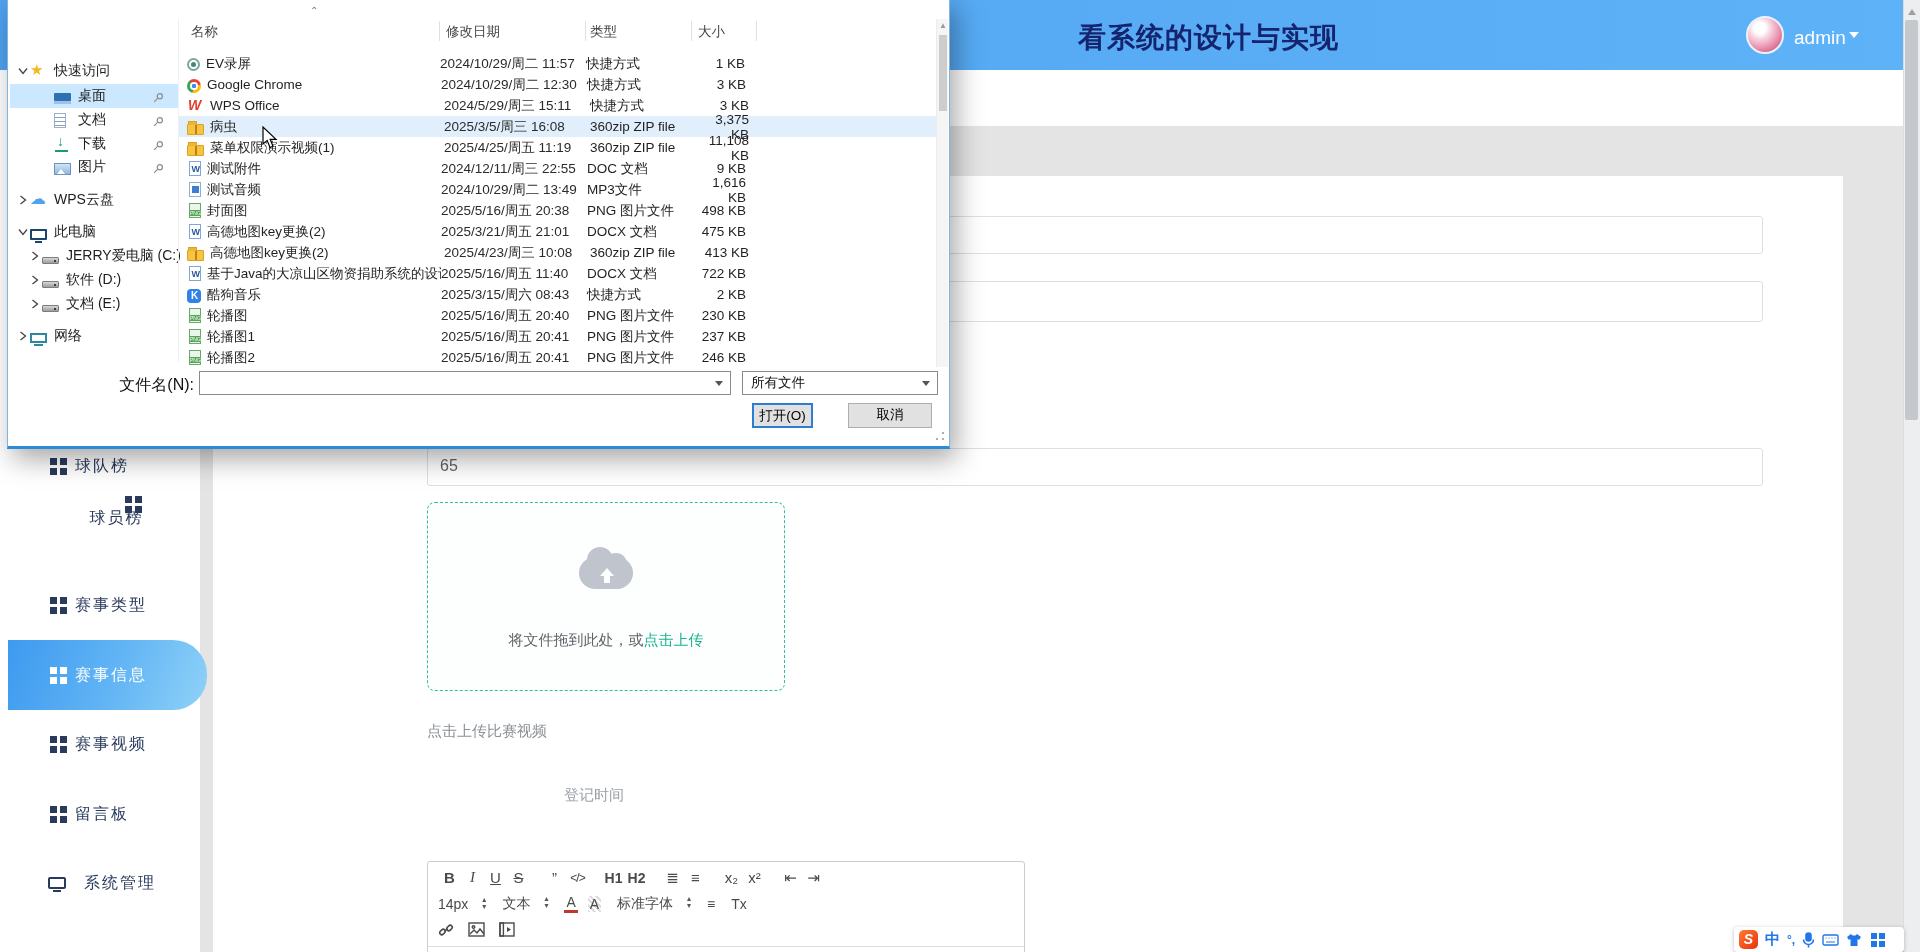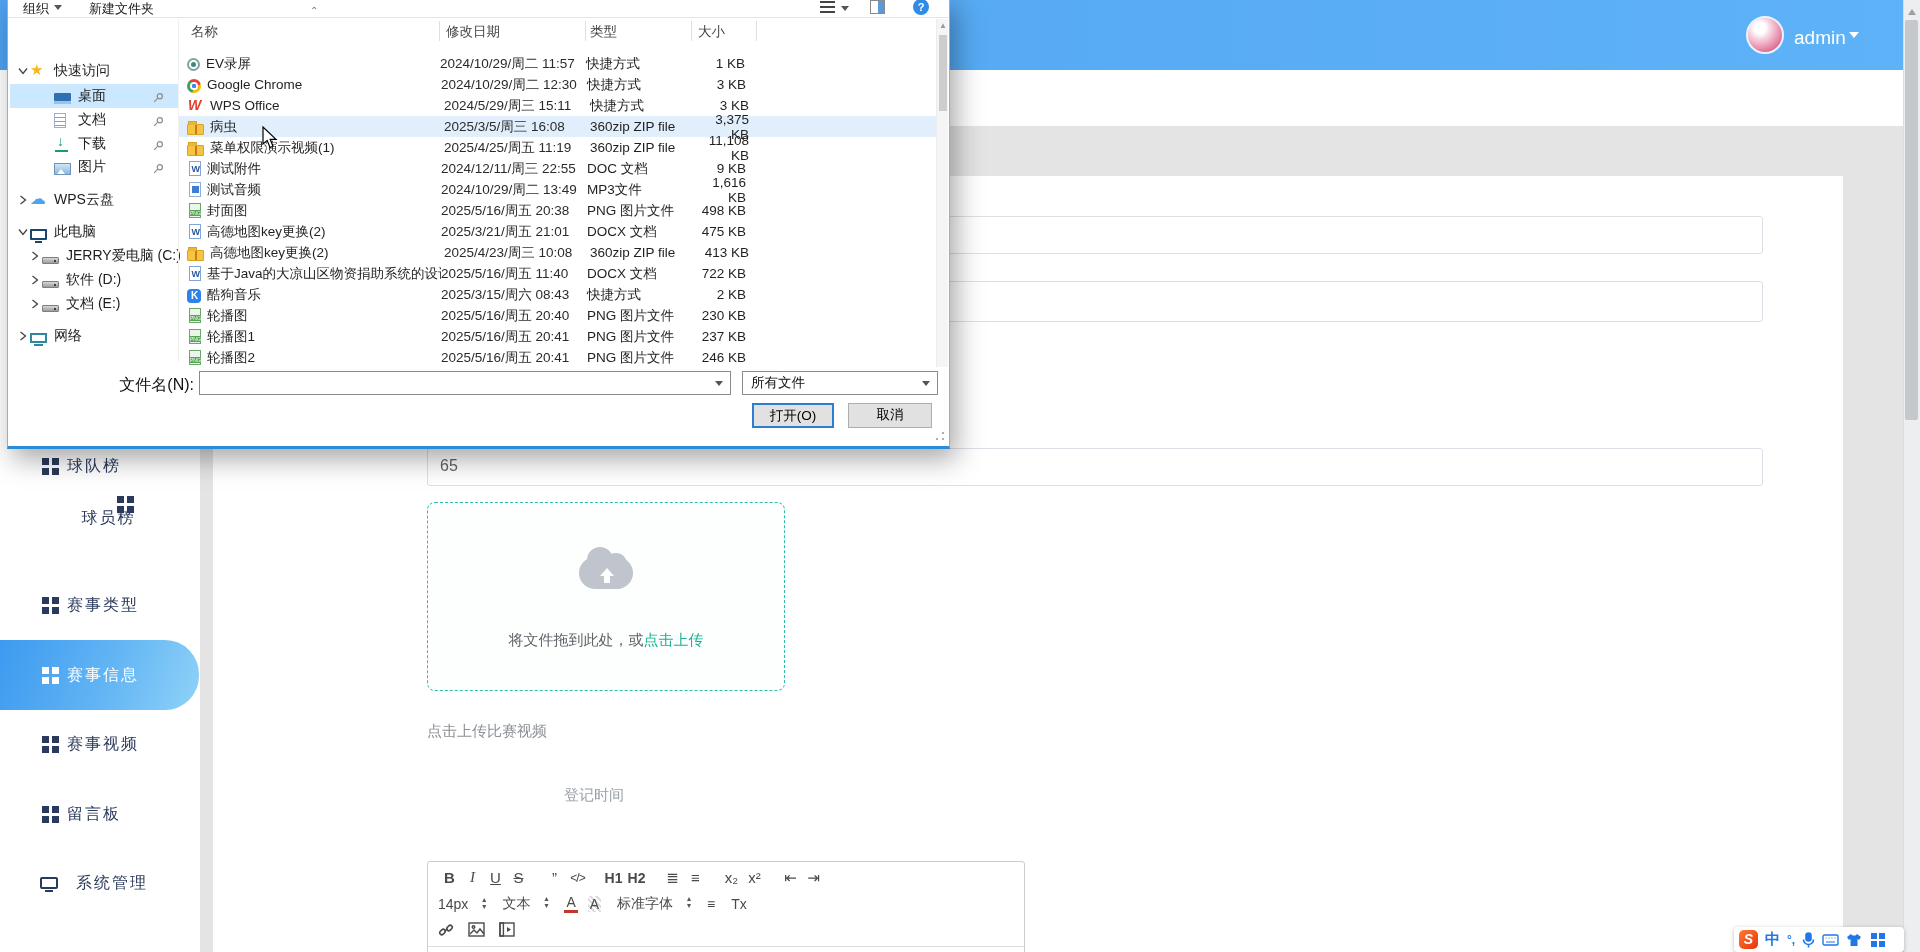--- a/index.html
+++ b/index.html
@@ -9,21 +9,21 @@
 
   
   .app-header{left:0;top:0;width:1920px;height:70px;background:linear-gradient(90deg,#4fa2f0,#5eb2f7);}
   .app-title{left:1078px;top:19px;font-size:28px;font-weight:bold;color:#14246E;letter-spacing:1px;}
   .avatar{left:1746px;top:16px;width:38px;height:38px;border-radius:50%;border:2px solid #e9f3fd;
           background:radial-gradient(circle at 35% 30%,#ffffff 0 18%,#f8dce6 30%,#ee9fb9 55%,#d4688c 80%,#b14b6e);}
   .admin-name{left:1794px;top:27px;color:#fff;font-size:19px;}
   .admin-caret{left:1849px;top:32px;width:0;height:0;border:5px solid transparent;border-top:6px solid #fff;}
   .app-subbar{left:0;top:70px;width:1920px;height:56px;background:#fff;}
   .app-sidebar{left:0;top:126px;width:200px;height:826px;background:#fff;}
-  .menu-item{position:absolute;left:0;width:199px;height:70px;display:flex;align-items:center;color:#2A3A5C;cursor:pointer;}
+  .menu-item{position:absolute;left:8px;width:199px;height:70px;display:flex;align-items:center;color:#2A3A5C;cursor:pointer;}
   .menu-item .mi-label{font-size:16px;letter-spacing:2px;margin-left:18px;}
   .menu-item.sel{background:linear-gradient(110deg,#3D9AF0 0%,#63b5f4 55%,#8FD2F8 100%);color:#fff;border-radius:0 34px 34px 0;}
   .grid-icon{width:7px;height:7px;margin-left:42px;background:currentColor;box-shadow:10px 0 0 currentColor,0 10px 0 currentColor,10px 10px 0 currentColor;position:relative;top:-5px;}
   .monitor-icon{width:18px;height:12px;margin-left:40px;border:2px solid currentColor;border-radius:2px;position:relative;}
   .monitor-icon::after{content:"";position:absolute;left:3px;bottom:-5px;width:8px;height:2px;background:currentColor;}
   .content-card{left:213px;top:176px;width:1630px;height:790px;background:#fff;}
 
   
   .f-label{position:absolute;width:120px;text-align:right;font-size:15px;color:#99A0A8;}
   .f-input{position:absolute;left:214px;width:1336px;border:1px solid #DCDFE6;border-radius:3px;background:#fff;}
@@ -132,21 +132,21 @@
   .list-scroll{position:absolute;left:928px;top:20px;width:12px;height:348px;background:#F5F5F5;border-left:1px solid #ececec;}
   .ls-arrow{position:absolute;left:2px;top:2px;font-size:8px;color:#9a9a9a;}
   .ls-thumb{position:absolute;left:2px;top:16px;width:8px;height:76px;background:#CDCDCD;}
 
   .fn-label{position:absolute;left:96px;top:376px;width:90px;text-align:right;font-size:16px;color:#111;}
   .fn-combo{position:absolute;left:191px;top:372px;width:532px;height:24px;border:1px solid #8A8A8A;background:#fff;}
   .fn-combo::after{content:"";position:absolute;right:7px;top:9px;border:4px solid transparent;border-top:5px solid #555;}
   .ft-select{position:absolute;left:734px;top:372px;width:196px;height:24px;border:1px solid #8A8A8A;background:#fff;font-size:13.5px;color:#111;line-height:22px;padding-left:8px;}
   .ft-select::after{content:"";position:absolute;right:7px;top:9px;border:4px solid transparent;border-top:5px solid #555;}
   .btn{position:absolute;top:404px;height:25px;font-size:13.5px;color:#000;background:#E1E1E1;text-align:center;line-height:22px;cursor:pointer;}
-  .btn-open{left:744px;width:82px;border:2px solid #2D7DD2;}
+  .btn-open{left:744px;width:61px;border:2px solid #2D7DD2;}
   .btn-cancel{left:840px;width:84px;border:1px solid #ADADAD;}
   .grip{position:absolute;right:5px;bottom:6px;width:8px;height:8px;
         background:radial-gradient(circle at 7px 1px,#b0b0b0 1px,transparent 1.4px),
                    radial-gradient(circle at 7px 7px,#b0b0b0 1px,transparent 1.4px),
                    radial-gradient(circle at 1px 7px,#b0b0b0 1px,transparent 1.4px);}
 
   
   .sogou{left:1734px;top:927px;width:170px;height:25px;background:#fff;border-radius:4px;box-shadow:0 1px 4px rgba(0,0,0,.25);display:flex;align-items:center;padding:0 5px;gap:7px;}
   .sg-logo{width:19px;height:19px;border-radius:5px;background:linear-gradient(135deg,#FF7A2F,#E8320F);color:#fff;font-weight:bold;font-style:italic;font-size:14px;text-align:center;line-height:19px;}
   .sg-mode{color:#2277E8;font-weight:bold;font-size:15px;}
@@ -154,20 +154,21 @@
   .sg-grid{width:6px;height:6px;background:#2277E8;box-shadow:8px 0 0 #2277E8,0 8px 0 #2277E8,8px 8px 0 #2277E8;margin:-8px 8px 0 2px;}
 
   .cursor{left:262px;top:126px;}
 </style>
 </head>
 <body>
 
 <div id="stage">
 
   <div class="abs app-header"></div>
+  <div class="abs app-title">看系统的设计与实现</div>
   <div class="abs avatar"></div>
   <div class="abs admin-name">admin</div>
   <div class="abs admin-caret"></div>
   <div class="abs app-subbar"></div>
   <div class="abs app-sidebar">
       <div id="app-menu">
         <div class="menu-item" style="top: 305px;">
           <span class="grid-icon"></span>
           <span class="mi-label">球队榜</span>
         </div>
@@ -271,27 +272,20 @@
       </div>
       <div class="editor-body"></div>
     </div>
   </div>
 
   <div class="abs pg-scroll"></div>
   <div class="abs pg-arrow"></div>
   <div class="abs pg-thumb"></div>
 
   <div class="abs dialog">
-    <div class="dlg-toolbar">
-      <span class="org"><span>组织</span><span class="org-caret"></span></span>
-      <span class="nf">新建文件夹</span>
-      <span class="icon-listview"></span>
-      <span class="icon-panes"></span>
-      <span class="icon-help">?</span>
-    </div>
 
     <div id="nav-tree">
         <div class="tree-row" style="top: 33px; padding-left: 6px;">
           <span class="chev">
             <svg width="10" height="8" viewBox="0 0 10 8">
               <path d="M1 1.5l4 5 4-5" fill="none" stroke="#444" stroke-width="1.3"></path>
             </svg>
           </span>
           <span class="ti ti-star"></span>
           <span class="lbl">快速访问</span>

